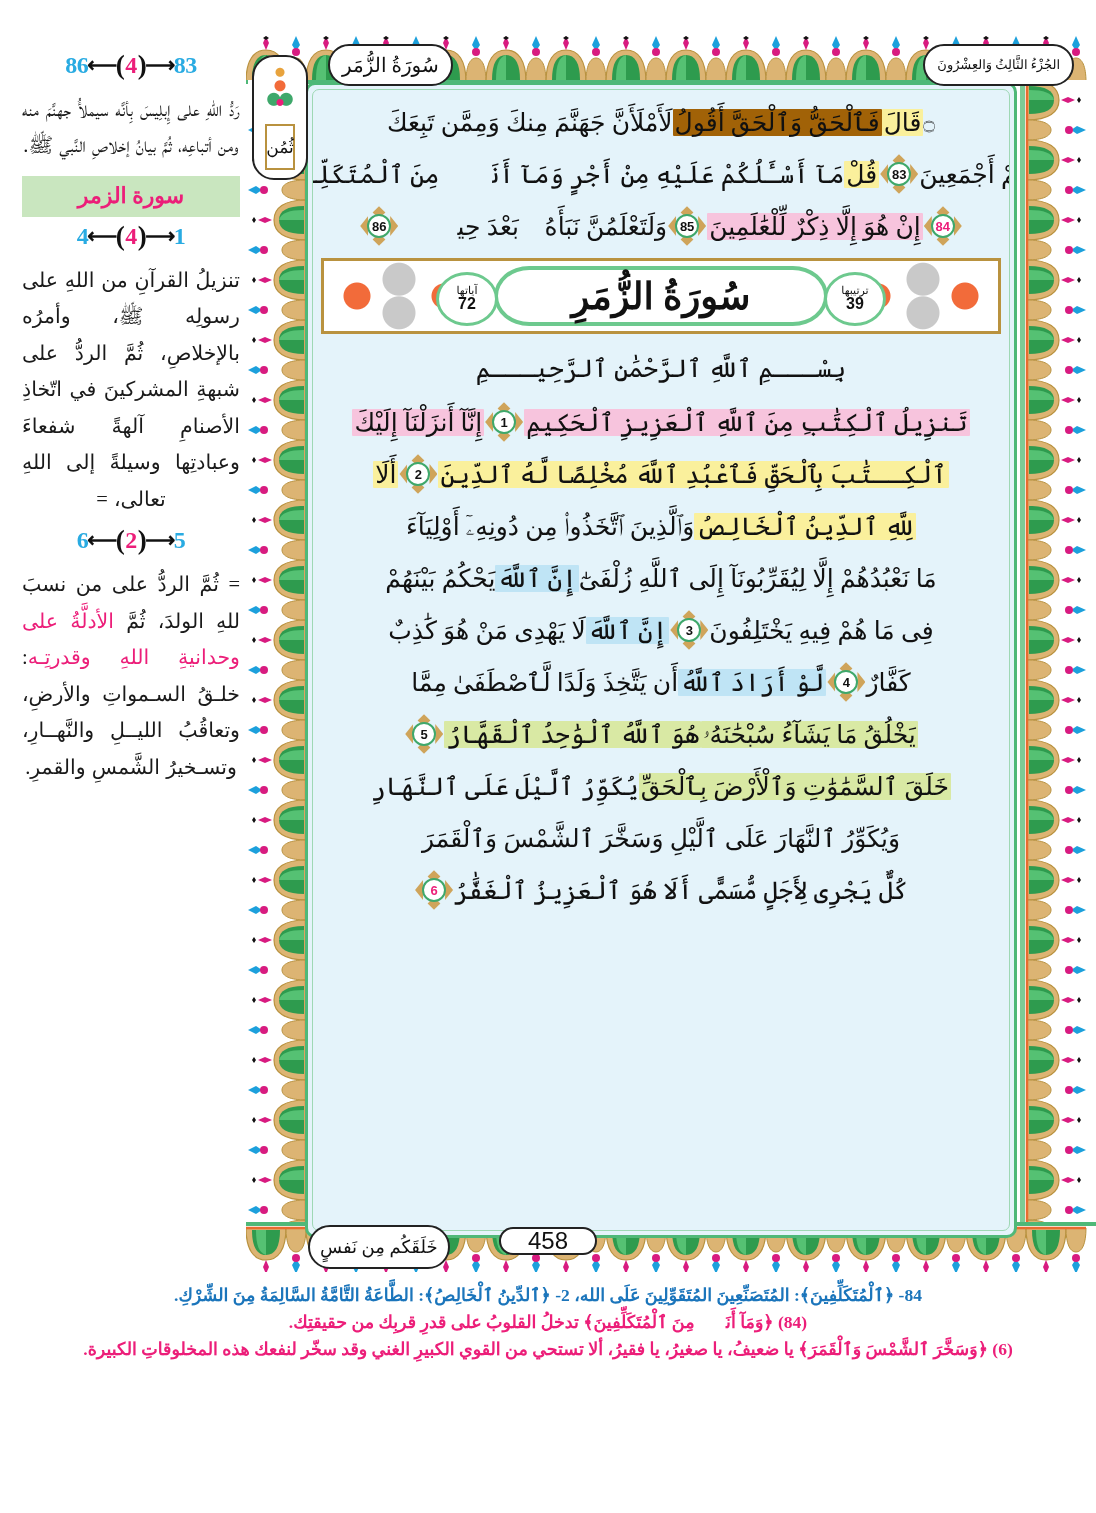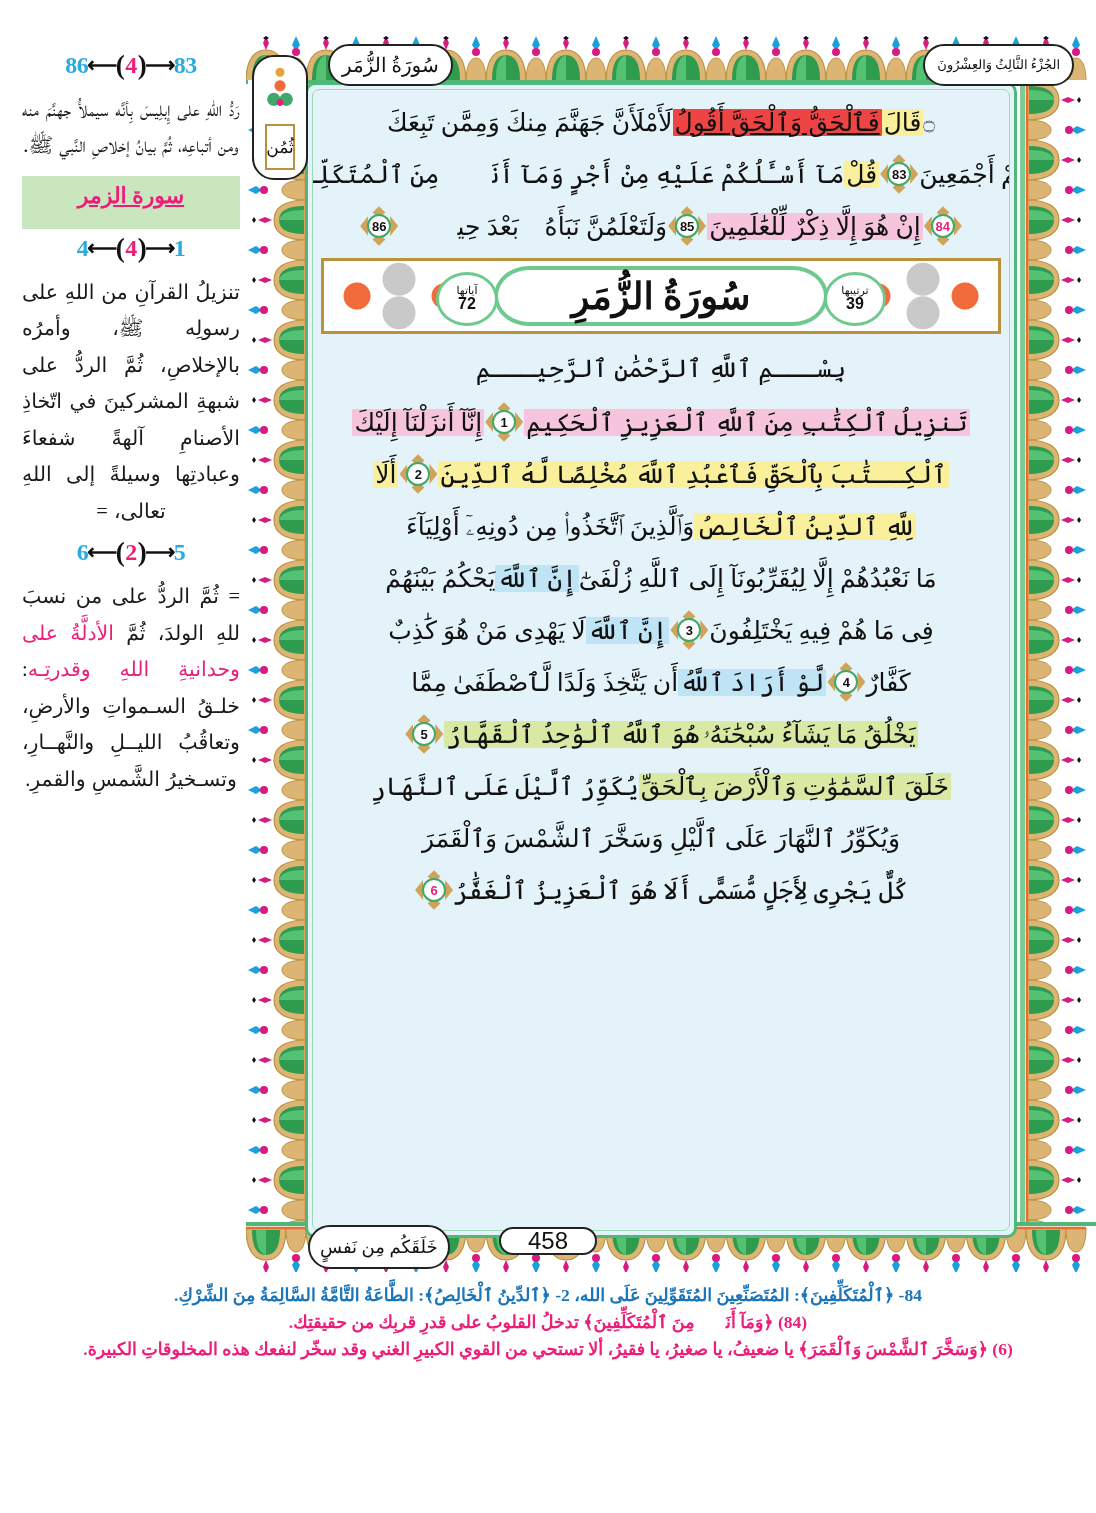--- a/index.html
+++ b/index.html
@@ -44,23 +44,22 @@
     word-spacing: 1px;
   }
   .side-text .pink { color: #EC1E79; }
 
   .surah-label {
     background: #C9E6BF;
     color: #EC1E79;
     font-size: 22px;
     font-weight: bold;
     text-align: center;
-    padding: 7px 4px 20px 4px;
+    padding: 7px 4px 8px 4px;
     margin: 12px 0 4px 0;
-    text-decoration: underline;
   }
 
   
   .frame-outer {
     position: absolute;
     left: 305px; top: 82px;
     width: 712px; height: 1156px;
     border: 3px solid #4FB878;
     border-radius: 10px;
     background: #E4F3FA;
@@ -87,21 +86,21 @@
     align-items: center;
     justify-content: center;
     height: 52px;
     padding: 0 6px;
   }
   .quran-line.basmala { font-size: 25px; height: 56px; }
 
   .hl { padding: 1px 2px; border-radius: 1px; }
   .hl-yellow { background: #FAF09C; }
   .hl-pink   { background: #F7C4DD; }
-  .hl-gray   { background: #ef4444; text-decoration: underline; }
+  .hl-gray   { background: #a16207; }
   .hl-blue   { background: #BFE4F5; }
   .hl-green  { background: #D9E9A4; }
 
   
   .ayah {
     display: inline-flex;
     align-items: center; justify-content: center;
     width: 34px; height: 34px;
     margin: 0 3px;
     position: relative;

